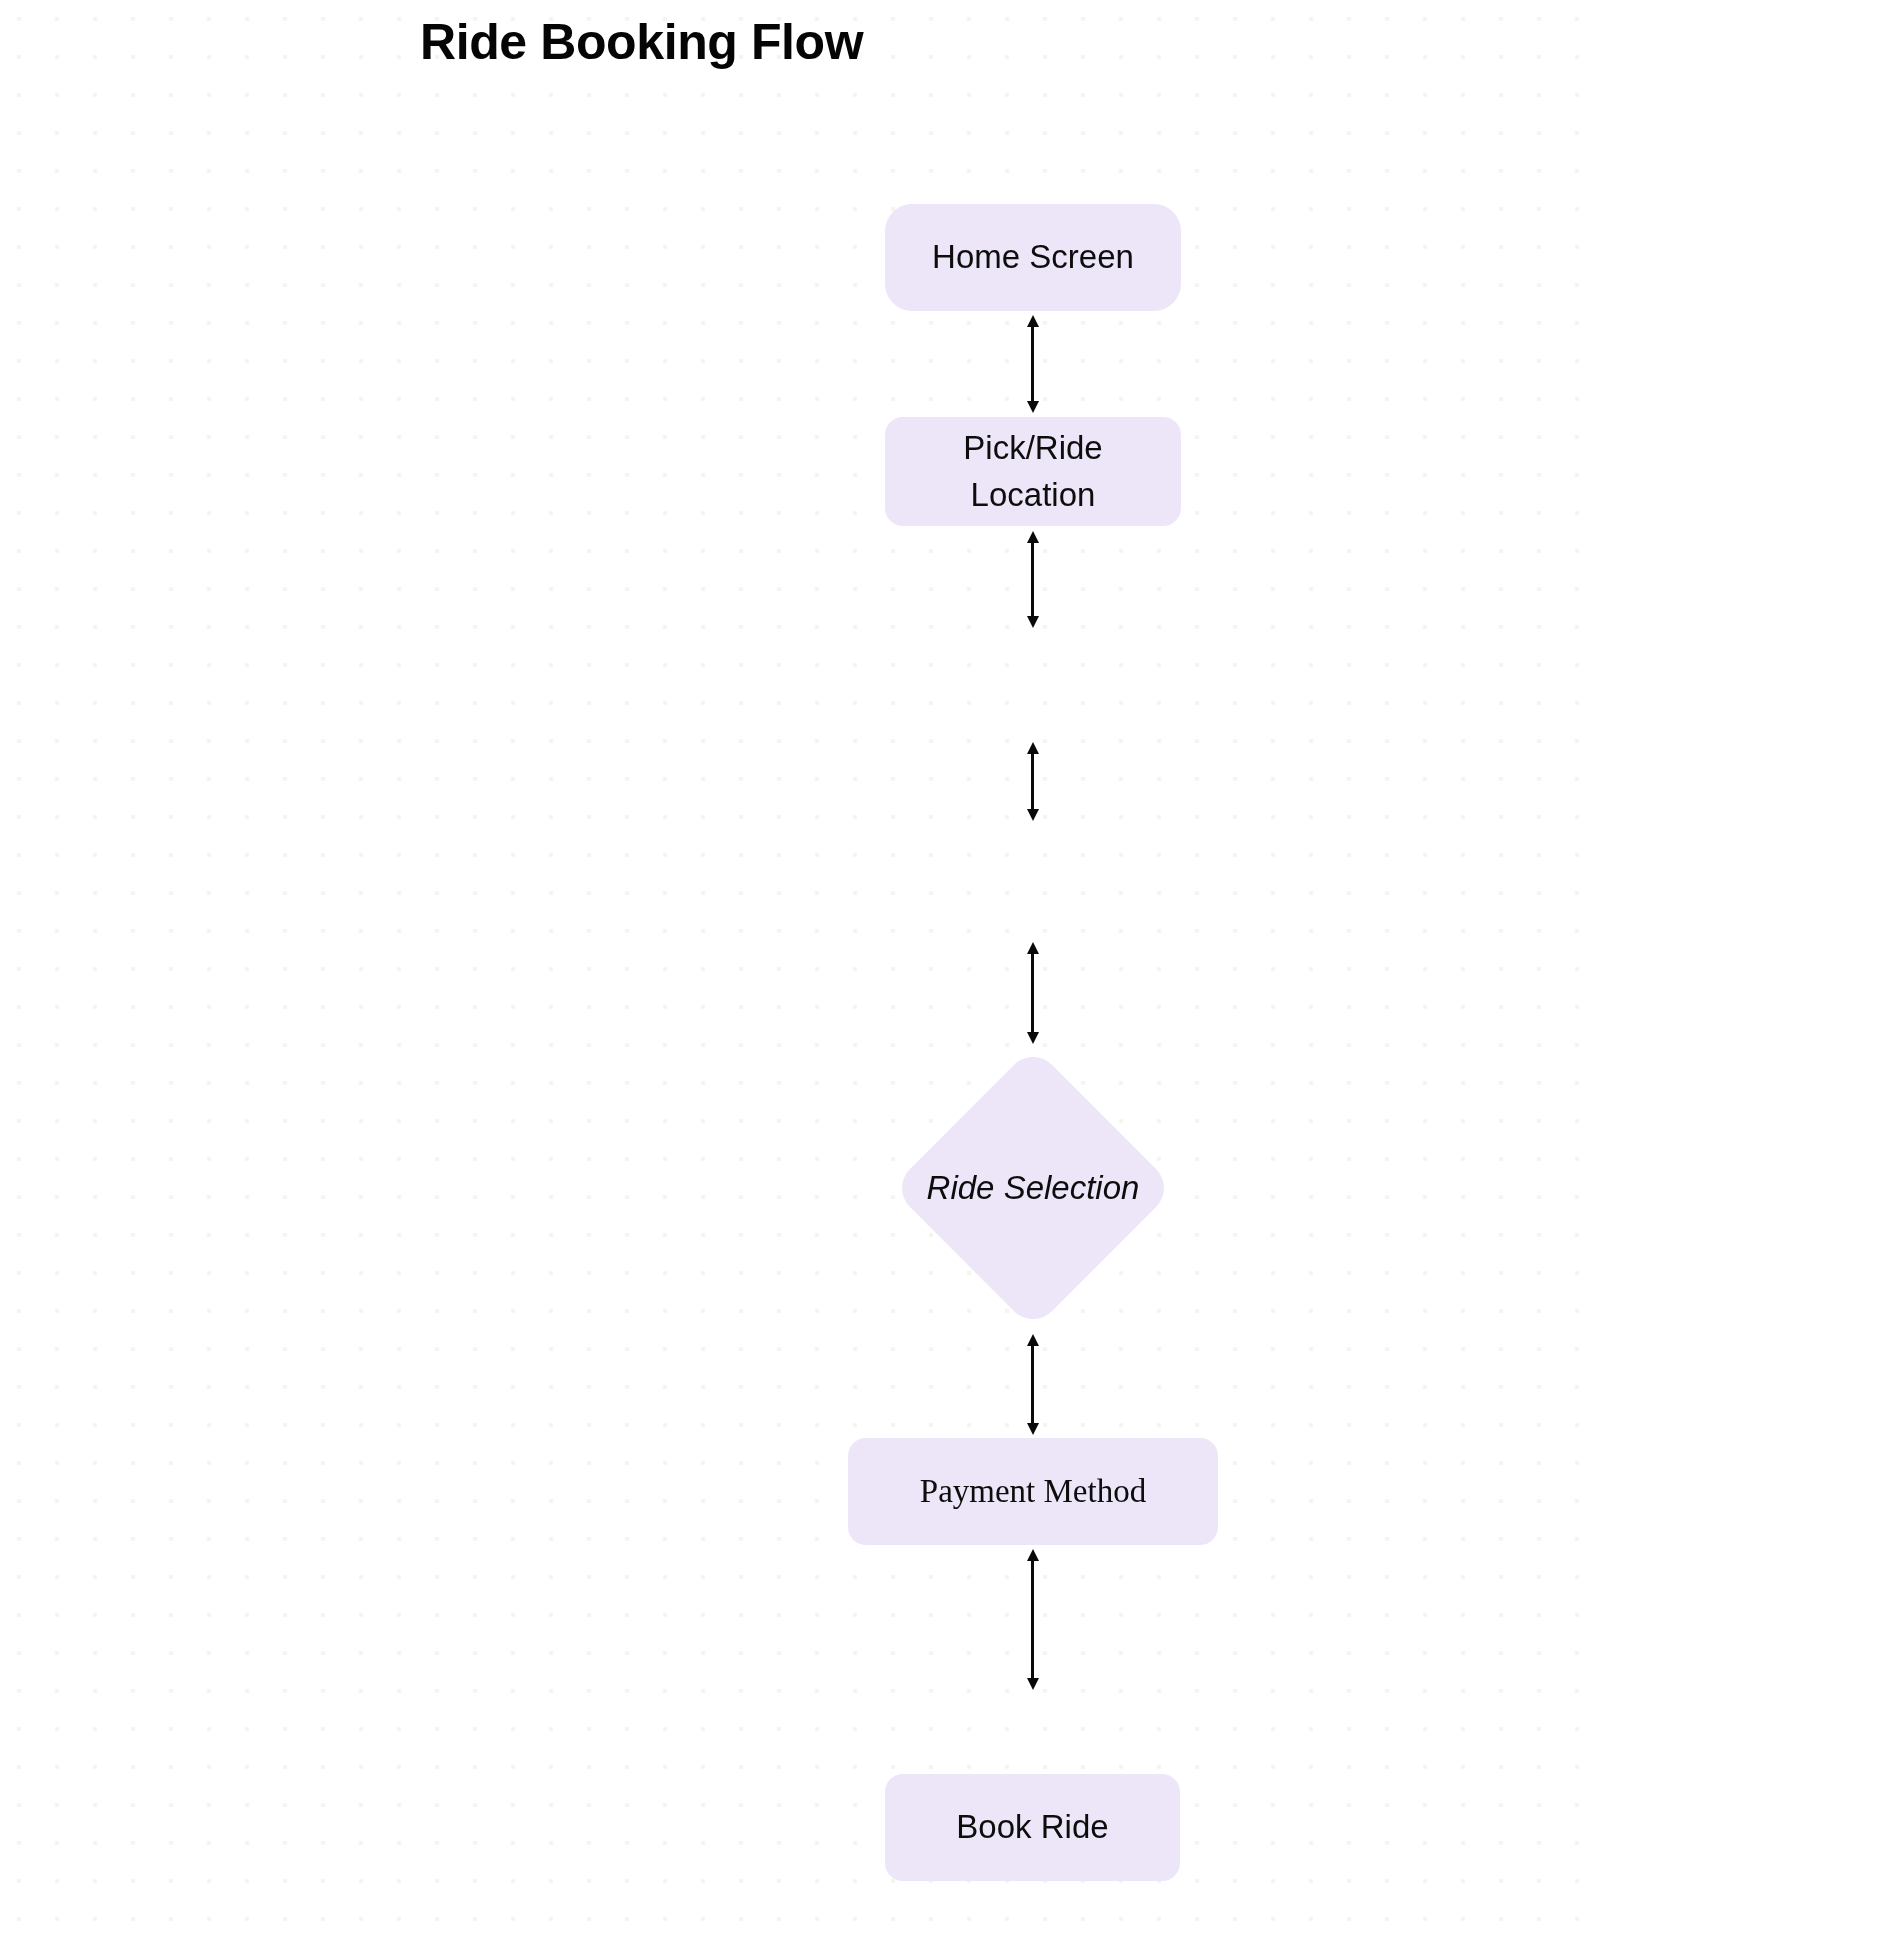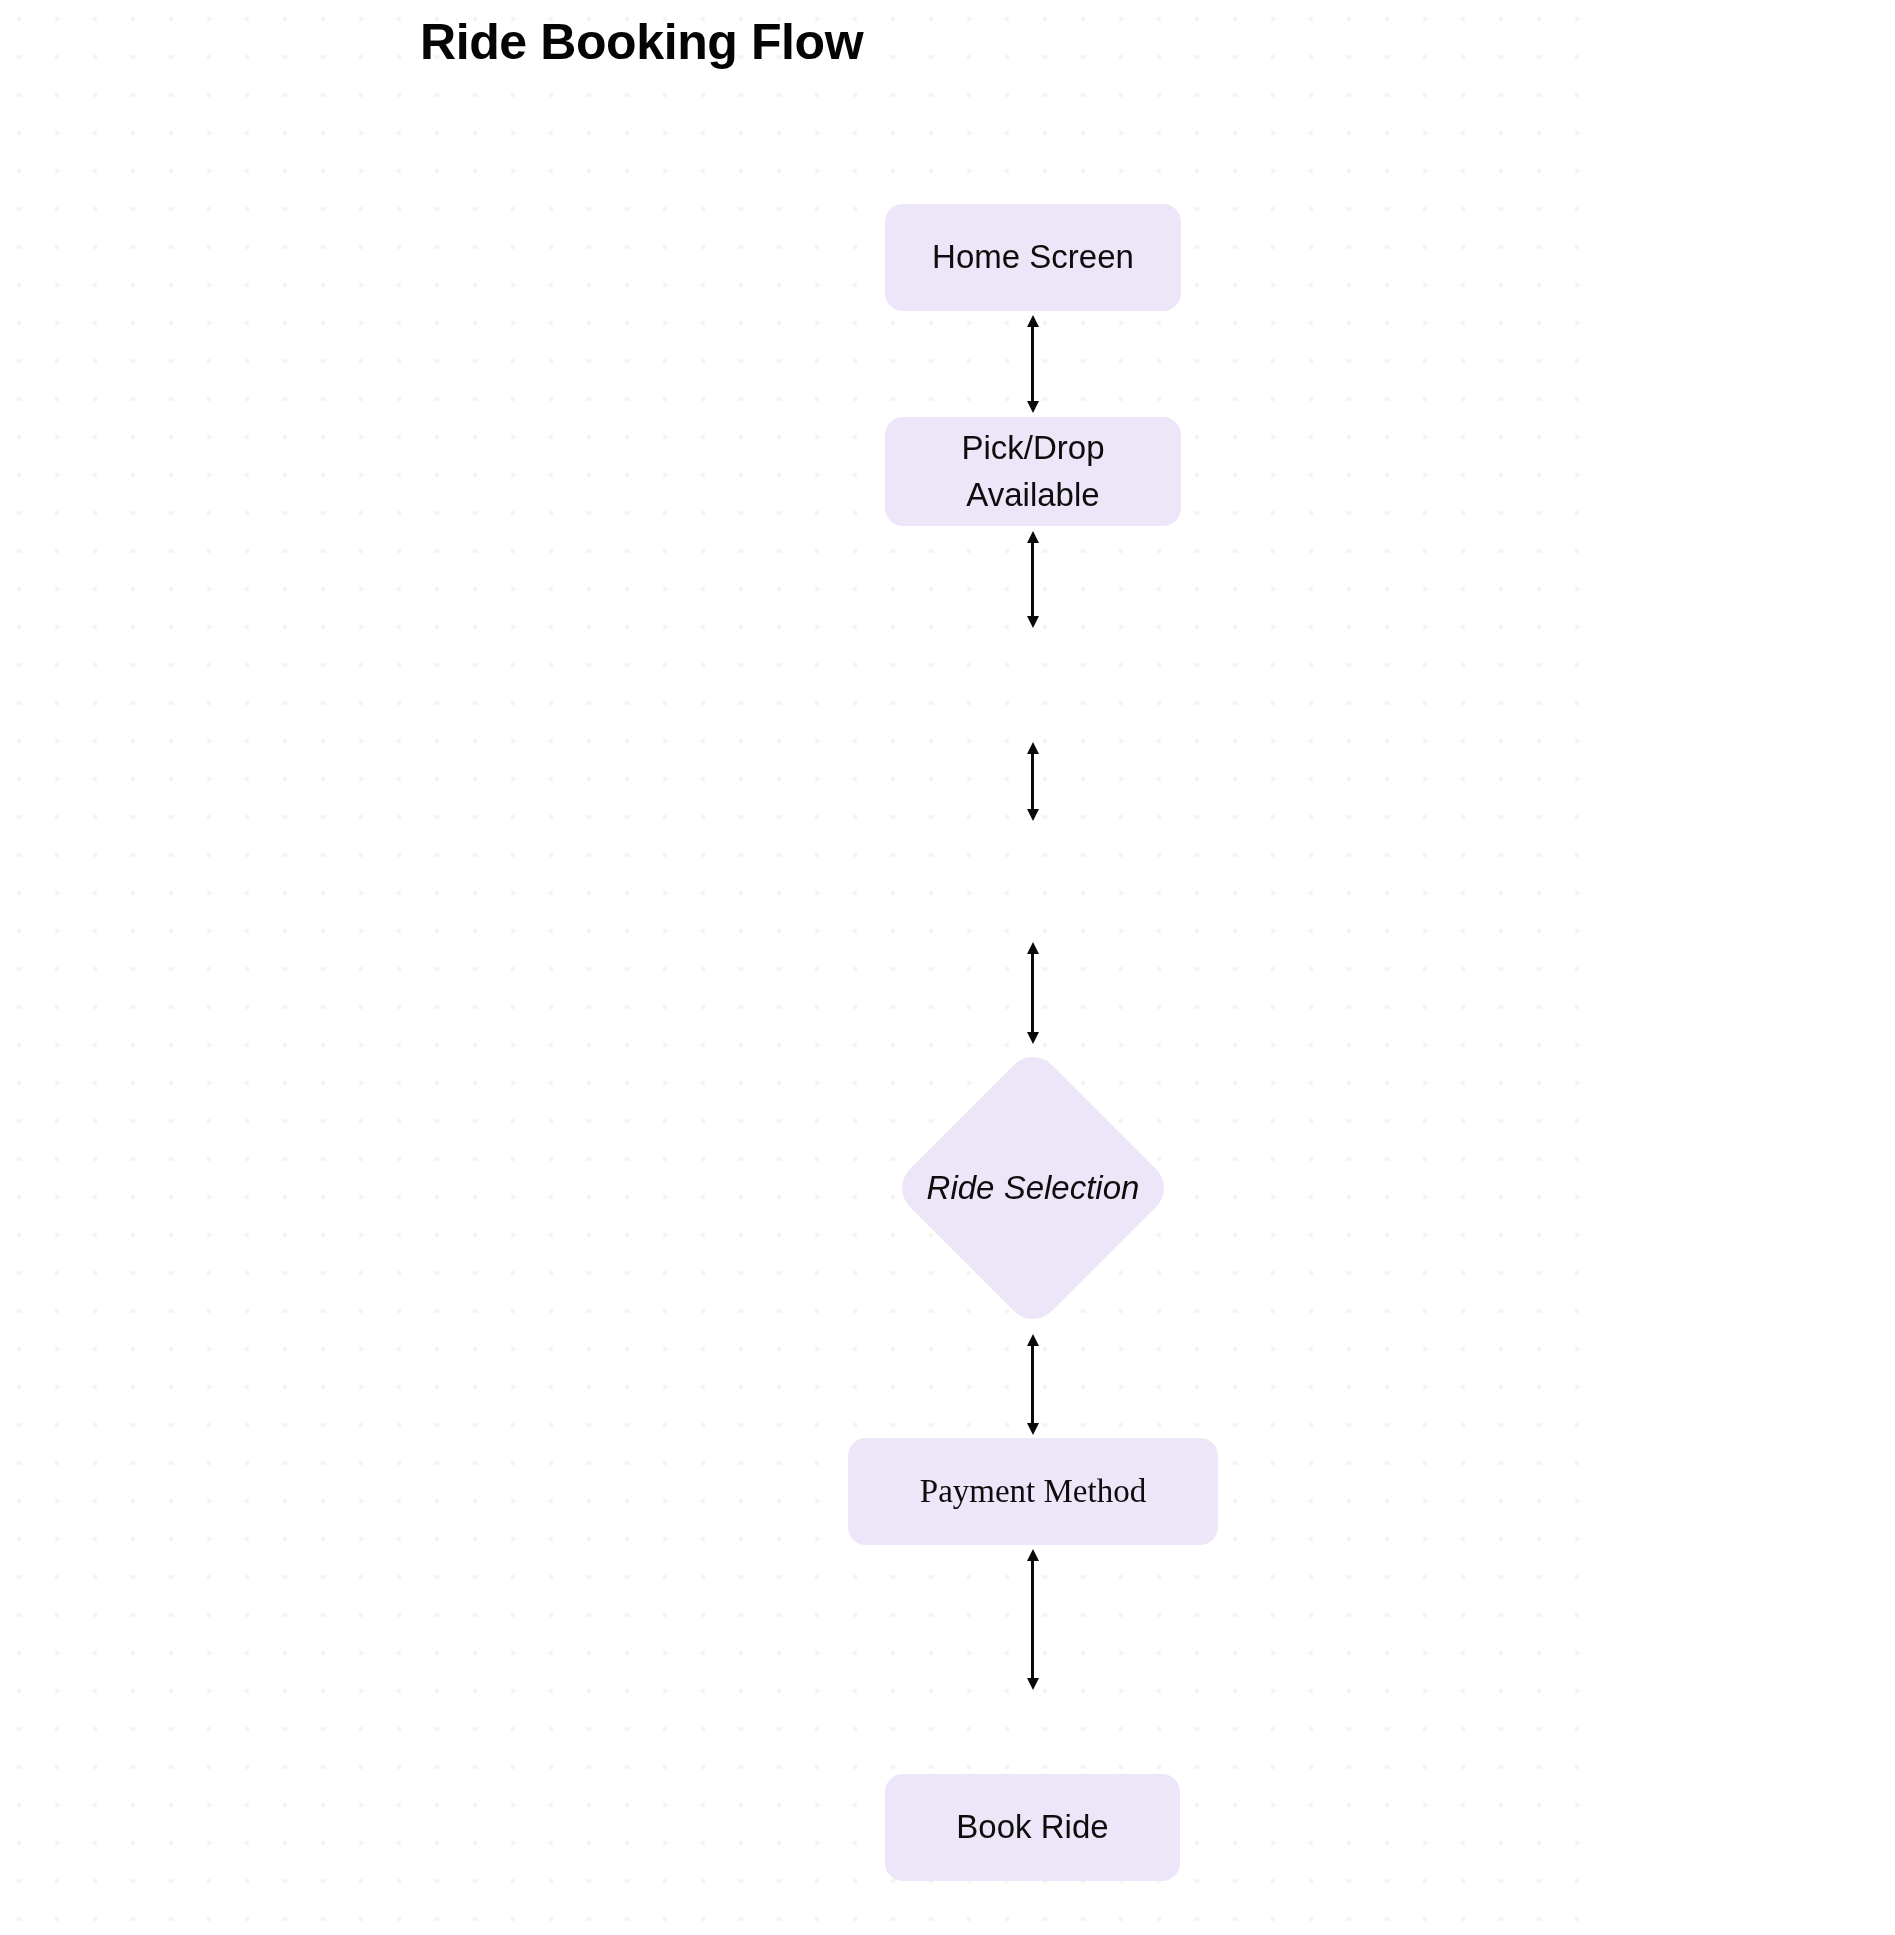--- a/index.html
+++ b/index.html
@@ -93,32 +93,32 @@
     background: var(--edge);
   }
 </style>
 </head>
 <body>
 
 <div class="canvas">
 
   <div class="diagram-title">Ride Booking Flow</div>
 
-  <div class="node" style="left:885px; top:204px; width:296px; height:107px;">
+  <div class="node" style="left:885px; top:204px; width:296px; height:107px;border-radius:27px;">
     <span class="node-label">Home Screen</span>
   </div>
 
   <div class="arrow" style="left:1025px; top:315px; height:98px;">
     <i class="head up"></i>
     <i class="stem"></i>
     <i class="head down"></i>
   </div>
 
   <div class="node wrap" style="left:885px; top:417px; width:296px; height:109px;">
-    <span class="node-label">Pick/Drop Available</span>
+    <span class="node-label">Pick/Ride Location</span>
   </div>
 
   <div class="arrow" style="left:1025px; top:531px; height:97px;">
     <i class="head up"></i>
     <i class="stem"></i>
     <i class="head down"></i>
   </div>
 
 
   <div class="arrow" style="left:1025px; top:742px; height:79px;">

